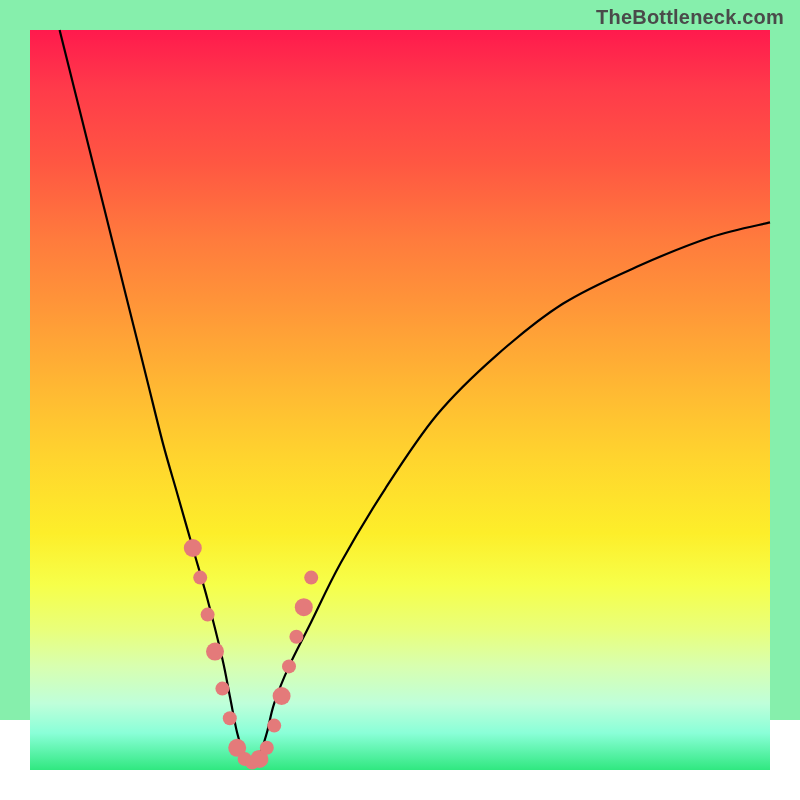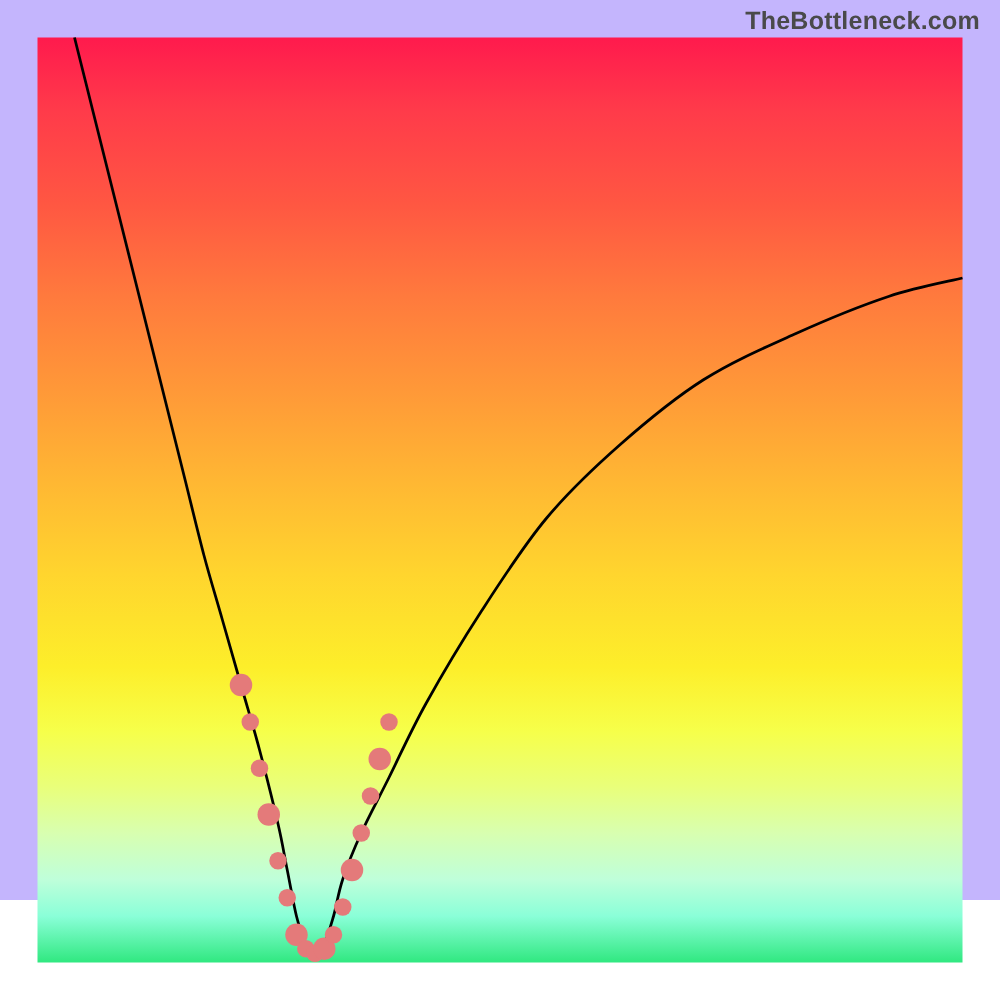--- a/index.html
+++ b/index.html
@@ -1,20 +1,20 @@
 <!DOCTYPE html>
 <html><head>
 <meta charset="utf-8">
 <style>
   * { margin: 0; padding: 0; box-sizing: border-box; }
   html, body { width: 800px; height: 800px; overflow: hidden; }
   .container {
     width: 800px;
     height: 720px;
-    background: #c4b5fd;
+    background: #86efac;
     position: relative;
   }
   .plot-area {
     position: absolute;
     left: 30px;
     top: 30px;
     width: 740px;
     height: 740px;
     background: linear-gradient(to bottom,
       #ff1a4d 0%,

